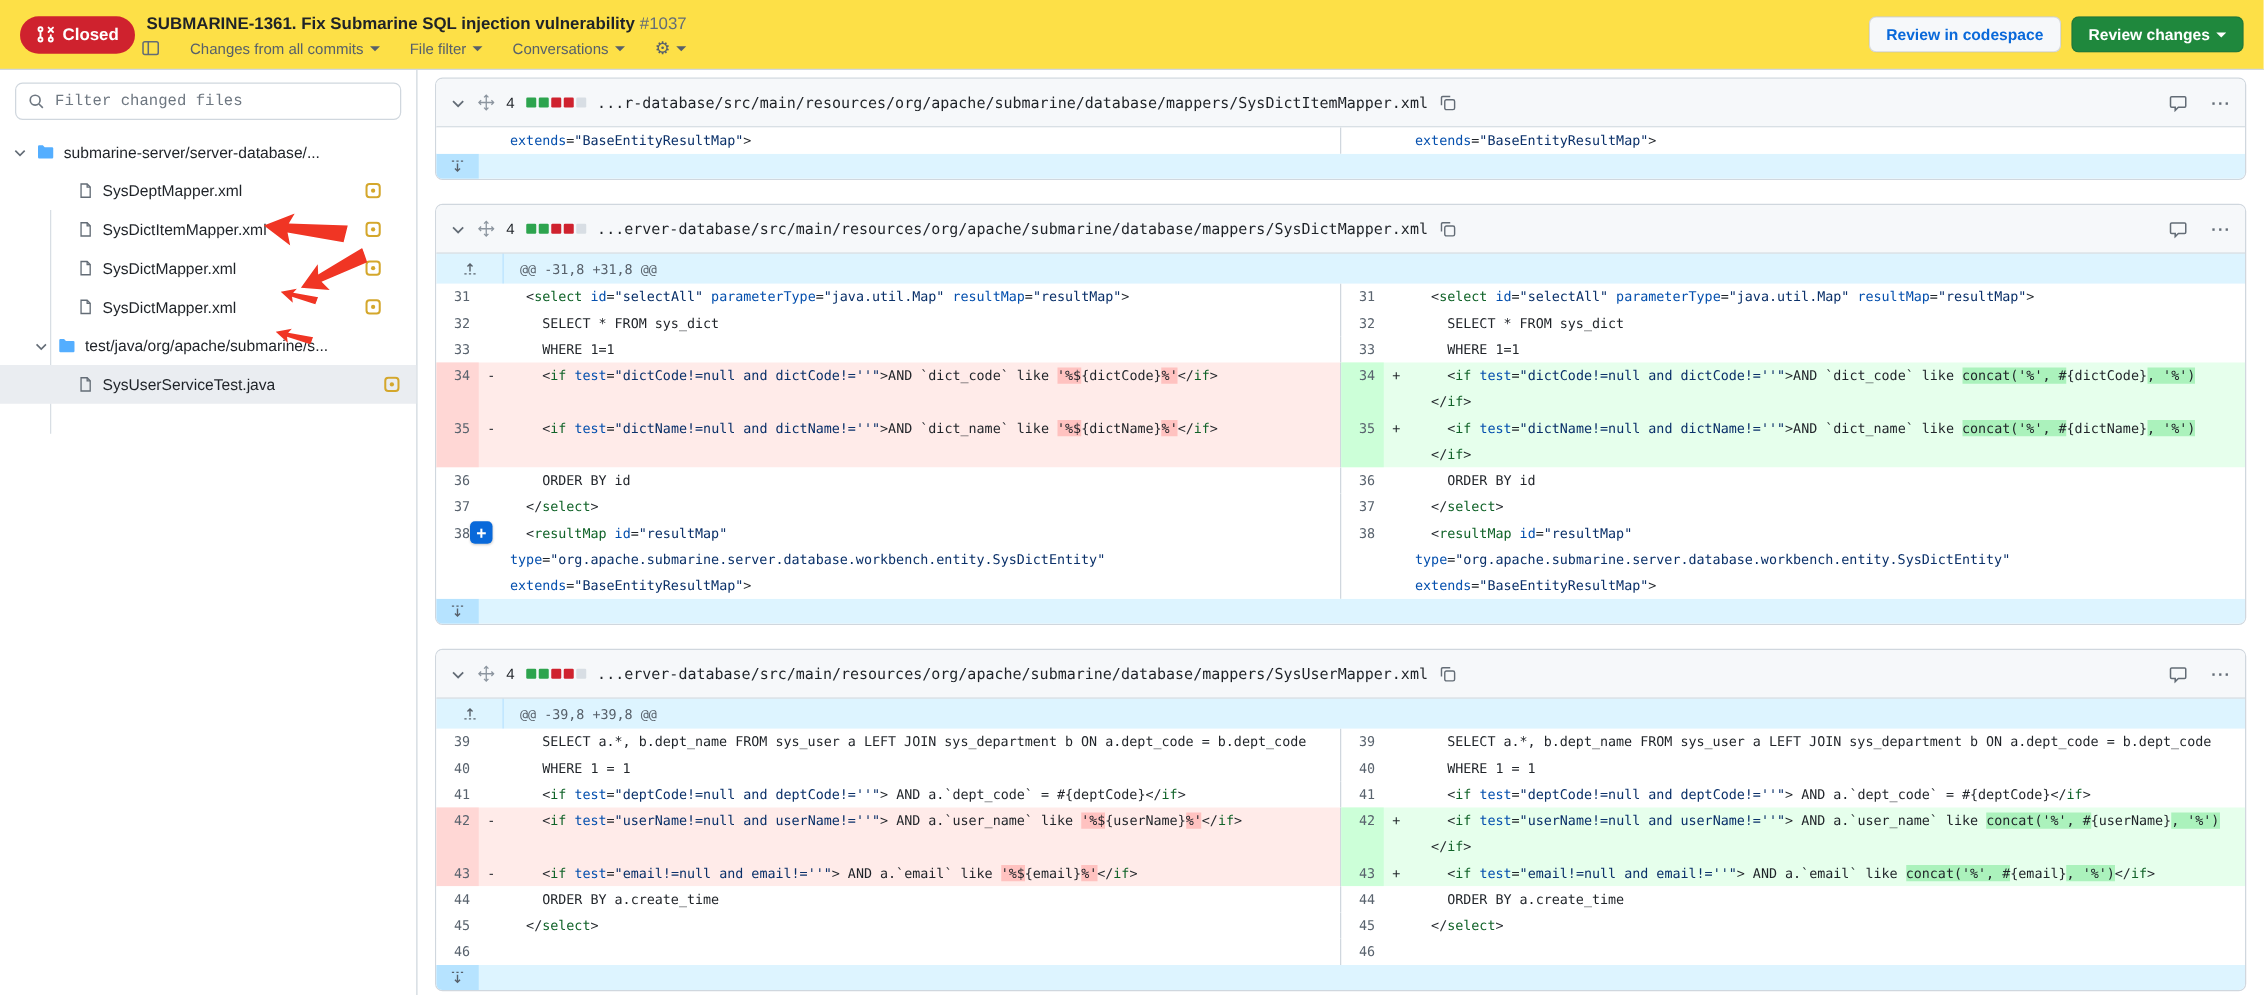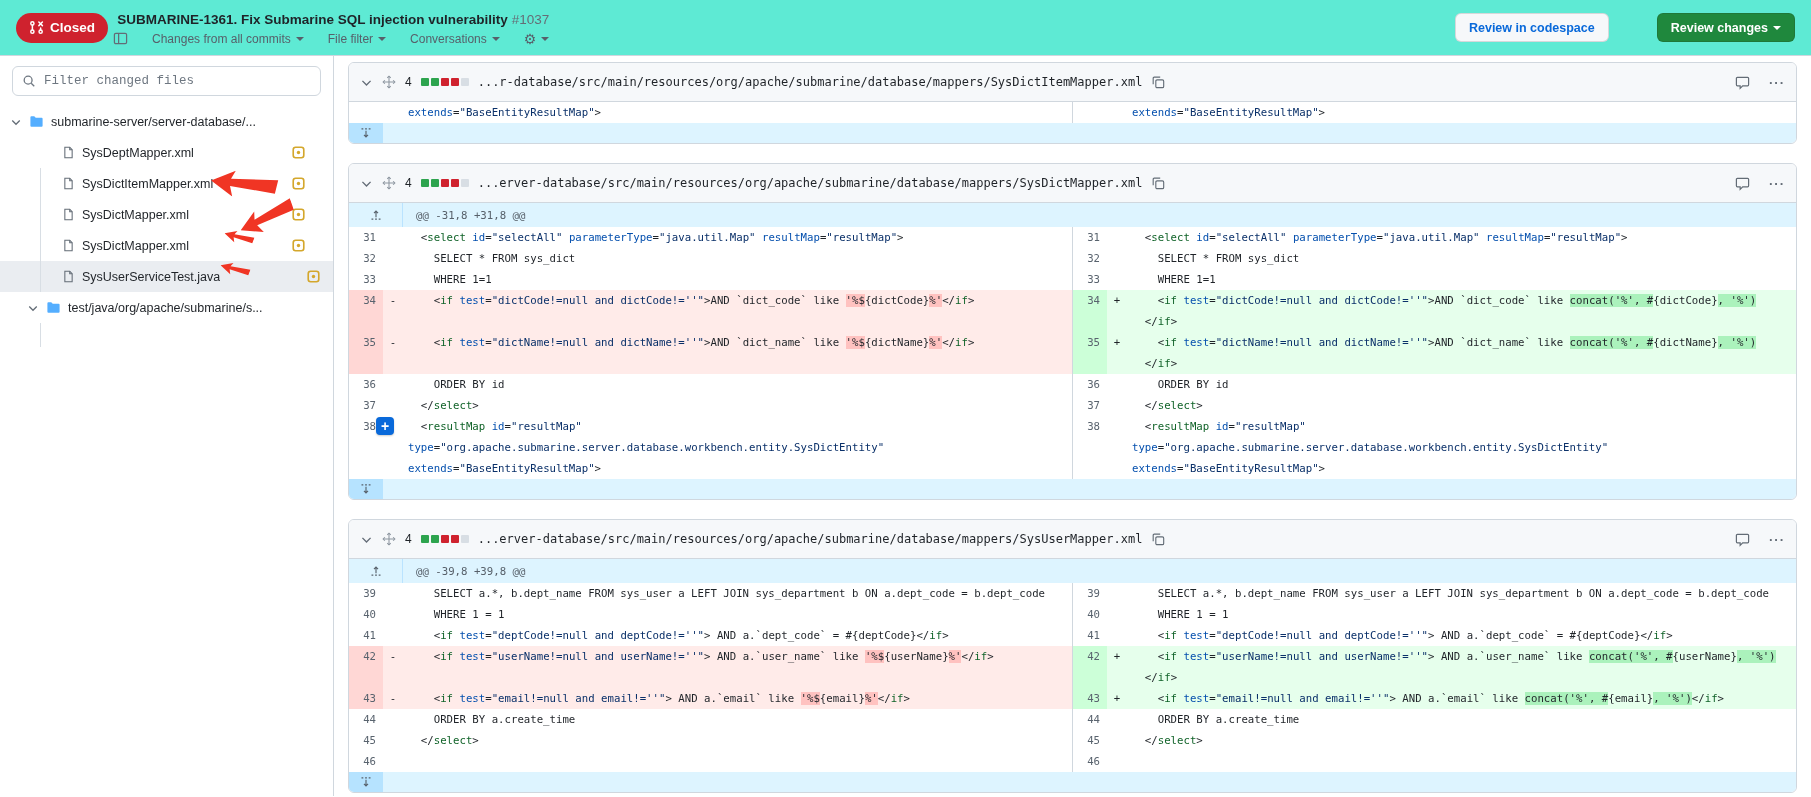--- a/index.html
+++ b/index.html
@@ -3,38 +3,38 @@
 <meta charset="utf-8">
 <style>
   * { box-sizing: border-box; }
   html,body { margin:0; padding:0; }
   body {
     width:1811px; height:797px; overflow:hidden; background:#fff;
     font-family:"Liberation Sans","DejaVu Sans",sans-serif; color:#1f2328;
   }
   
   .topbar { height:56px; border-bottom:1px solid #d0d7de; display:flex; align-items:center;
-            justify-content:space-between; padding:0 16px; background:#5eead4; }
+            justify-content:space-between; padding:0 16px; background:#fde047; }
   .topbar-left { display:flex; align-items:center; min-width:0; }
   .badge-closed { background:#cf222e; color:#fff; height:30px; border-radius:16px; flex:none;
             display:inline-flex; align-items:center; gap:6px; padding:0 13px; font-weight:700; font-size:13.5px; }
   .title-block { margin-left:5px;text-align:right; }
   .pr-title { font-size:13.5px; font-weight:700; margin:3px 0 4px; white-space:nowrap; }
   .pr-number { color:#656d76; font-weight:400; margin-left:4px; }
   .toolbar { display:flex; align-items:center; gap:24px; font-size:12px; color:#57606a; }
   .dd { cursor:pointer; display:inline-flex; align-items:center; }
   .dd::after, .btn-review::after {
     content:""; display:inline-block; margin-left:5px;
     border:4px solid transparent; border-top-color:currentColor; transform:translateY(2px);
   }
   .topbar-right { display:flex; gap:8px; align-items:center; }
   .btn { height:29px; border-radius:6px; font-size:12.5px; font-weight:600; display:inline-flex;
          align-items:center; padding:0 13px; cursor:pointer; white-space:nowrap; }
   .btn-codespace { background:#f6f8fa; border:1px solid rgba(31,35,40,.15); color:#0969da; }
-  .btn-review { background:#1f883d; border:1px solid rgba(31,35,40,.15); color:#fff;margin-left:40px; }
+  .btn-review { background:#1f883d; border:1px solid rgba(31,35,40,.15); color:#fff; }
   
   .layout { display:flex; height:740px; }
   .sidebar { width:334px; flex:none; border-right:1px solid #d0d7de; position:relative; padding-top:10px; }
   .filter-wrap { margin:0 12px 10px; border:1px solid #d0d7de; border-radius:6px; height:30px;
                  display:flex; align-items:center; padding:0 9px; gap:6px; background:#fff; }
   .filter-wrap input { border:none; outline:none; font-size:12.5px; flex:1; color:#1f2328;
                  font-family:Liberation Mono, monospace; }
   .filter-wrap input::placeholder { color:#6e7781; }
   .tree-row { height:31px; display:flex; align-items:center; gap:7px; font-size:12.5px;
               cursor:pointer; position:relative; white-space:nowrap; }
@@ -210,47 +210,47 @@
                 <path d="M9.5 1.5v3h3"></path>
               </g>
             </svg>
           </span>
           <span class="tree-label">SysDictMapper.xml</span>
           <span class="mod-badge"><svg width="13" height="13" viewBox="0 0 16 16">
               <rect x="1.5" y="1.5" width="13" height="13" rx="3" fill="none" stroke="#d4a72c" stroke-width="2"></rect>
               <circle cx="8" cy="8" r="2.1" fill="#d4a72c"></circle>
             </svg></span>
         </div>
+        <div class="tree-row" style="padding-left: 27px;">
+          <span class="icn">
+            <svg width="12" height="12" viewBox="0 0 16 16">
+              <path d="M3 6l5 5 5-5" fill="none" stroke="#636c76" stroke-width="1.7"></path>
+            </svg>
+          </span>
+          <span class="icn">
+            <svg width="15" height="15" viewBox="0 0 16 16">
+              <path d="M1.5 3.4a1 1 0 0 1 1-1h3.1l1.6 1.6h6.3a1 1 0 0 1 1 1v7.6a1 1 0 0 1-1 1h-11a1 1 0 0 1-1-1z" fill="#54aeff"></path>
+            </svg>
+          </span>
+          <span class="tree-label">test/java/org/apache/submarine/s...</span>
+        </div>
         <div class="tree-row selected" style="padding-left: 62px;">
           <span class="icn">
             <svg width="13" height="13" viewBox="0 0 16 16">
               <g fill="none" stroke="#636c76" stroke-width="1.3">
                 <path d="M3.5 1.5h6l3 3v10h-9z"></path>
                 <path d="M9.5 1.5v3h3"></path>
               </g>
             </svg>
           </span>
           <span class="tree-label">SysUserServiceTest.java</span>
           <span class="mod-badge"><svg width="13" height="13" viewBox="0 0 16 16">
               <rect x="1.5" y="1.5" width="13" height="13" rx="3" fill="none" stroke="#d4a72c" stroke-width="2"></rect>
               <circle cx="8" cy="8" r="2.1" fill="#d4a72c"></circle>
             </svg></span>
-        </div>
-        <div class="tree-row" style="padding-left: 27px;">
-          <span class="icn">
-            <svg width="12" height="12" viewBox="0 0 16 16">
-              <path d="M3 6l5 5 5-5" fill="none" stroke="#636c76" stroke-width="1.7"></path>
-            </svg>
-          </span>
-          <span class="icn">
-            <svg width="15" height="15" viewBox="0 0 16 16">
-              <path d="M1.5 3.4a1 1 0 0 1 1-1h3.1l1.6 1.6h6.3a1 1 0 0 1 1 1v7.6a1 1 0 0 1-1 1h-11a1 1 0 0 1-1-1z" fill="#54aeff"></path>
-            </svg>
-          </span>
-          <span class="tree-label">test/java/org/apache/submarine/s...</span>
         </div>
       </div>
     <div class="guide" style="top:112px;height:124px"></div>
     <div class="guide" style="top:267px;height:24px"></div>
 
     <span class="arr" style="left:210px;top:116px;transform:rotate(8deg)">
       <svg width="68" height="26" viewBox="0 0 46 18">
           <polygon points="0,9 16,0 13.5,6 46,2.5 45,12 13.5,11 16,18" fill="#f03524"></polygon>
         </svg>
     </span>

